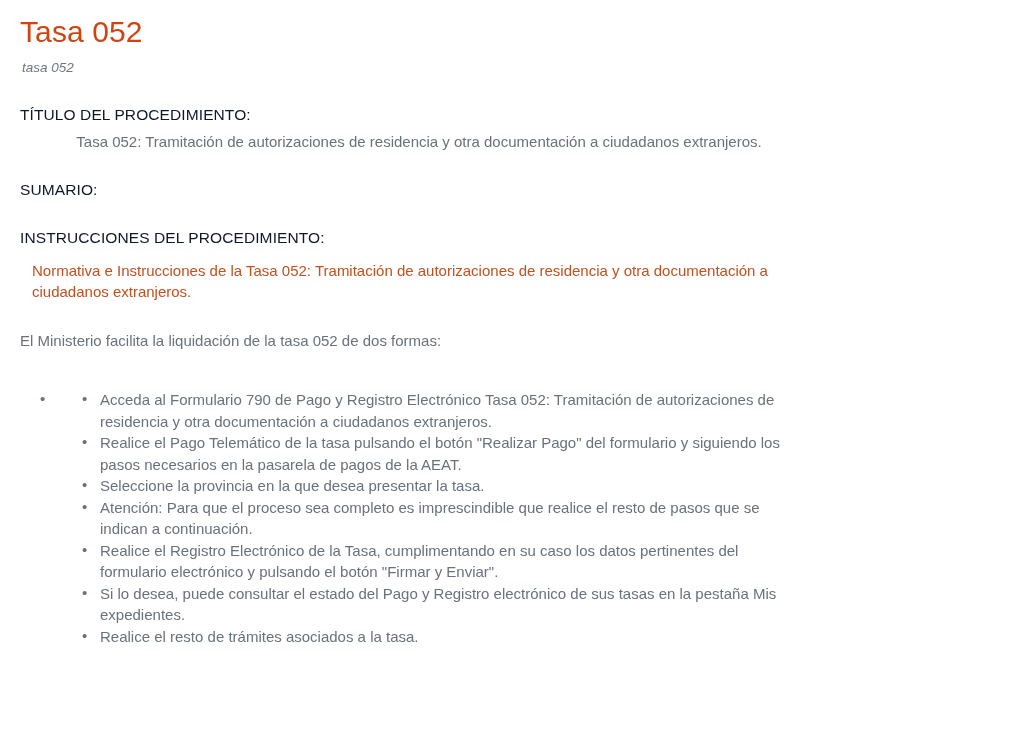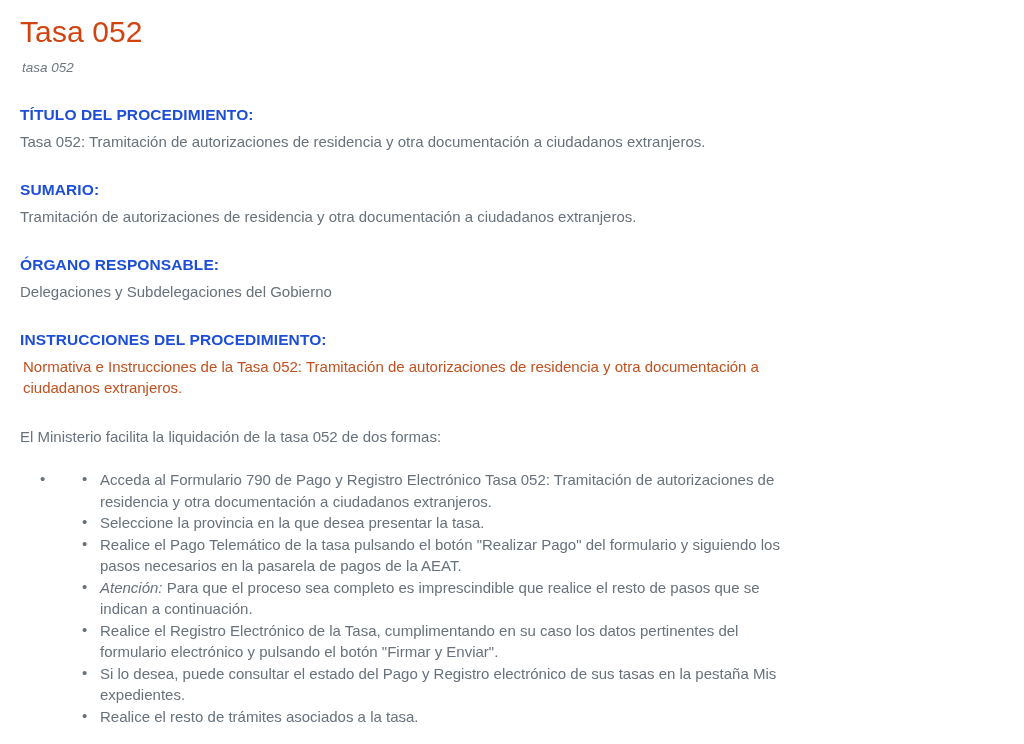--- a/index.html
+++ b/index.html
@@ -38,36 +38,37 @@
     margin: 9px 0 0 2px;
   }
 
   
   .section {
     margin-top: 28px;
   }
   .section-heading {
     font-size: 15.5px;
     line-height: 20px;
-    font-weight: bold;
-    color: #1d4ed8;
+    font-weight: normal;
+    color: #0f172a;
     margin: 0 0 6px 0;
     letter-spacing: 0.1px;
   }
   .section-body {
     font-size: 15px;
     line-height: 21px;
     color: #68727c;
     margin: 0;
+    text-align: center;
   }
   .link-text {
     font-size: 15px;
     line-height: 21px;
     color: #c2511f;
-    margin: 3px;
+    margin: 12px;
   }
 
   
   .intro-paragraph {
     font-size: 15px;
     line-height: 21px;
     color: #68727c;
     margin: 28px 0 16px 0;
   }
 
@@ -89,81 +90,77 @@
     content: "\2022";
     position: absolute;
     left: 0;
     top: -1px;
     font-size: 15px;
     color: #68727c;
   }
 
   ul.level-2 {
     list-style: none;
-    margin: 22px 0 0 0;
+    margin: 38px 0 0 0;
     padding: 0 0 0 22px;
   }
   ul.level-2 > li {
     position: relative;
     font-size: 15px;
     line-height: 21.5px;
     color: #68727c;
     padding-left: 18px;
     padding-right: 10px;
     margin: 0 0 0 0;
   }
   ul.level-2 > li::before {
     content: "\2022";
     position: absolute;
     left: 0;
     top: -1px;
     font-size: 15px;
     color: #68727c;
   }
   .em-lead {
-    font-style: italic;
   }
 </style>
 </head>
 <body>
 
 <div class="page">
 
   <h1 class="doc-title">Tasa 052</h1>
   <div class="doc-subtitle">tasa 052</div>
 
   <div class="section">
     <div class="section-heading">TÍTULO DEL PROCEDIMIENTO:</div>
     <p class="section-body">Tasa 052: Tramitación de autorizaciones de residencia y otra documentación a ciudadanos extranjeros.</p>
   </div>
 
   <div class="section">
     <div class="section-heading">SUMARIO:</div>
-    <p class="section-body">Tramitación de autorizaciones de residencia y otra documentación a ciudadanos extranjeros.</p>
   </div>
 
   <div class="section">
-    <div class="section-heading">ÓRGANO RESPONSABLE:</div>
-    <p class="section-body">Delegaciones y Subdelegaciones del Gobierno</p>
   </div>
 
   <div class="section">
     <div class="section-heading">INSTRUCCIONES DEL PROCEDIMIENTO:</div>
     <p class="link-text">Normativa e Instrucciones de la Tasa 052: Tramitación de autorizaciones de residencia y otra documentación a ciudadanos extranjeros.</p>
   </div>
 
   <p class="intro-paragraph">El Ministerio facilita la liquidación de la tasa 052 de dos formas:</p>
 
   <ul class="level-1">
     <li>
 
       <ul class="level-2">
         <li><span class="em-lead"></span><span>Acceda al Formulario 790 de Pago y Registro Electrónico Tasa 052: Tramitación de autorizaciones de residencia y otra documentación a ciudadanos extranjeros.</span></li>
+        <li><span class="em-lead"></span><span>Realice el Pago Telemático de la tasa pulsando el botón "Realizar Pago" del formulario y siguiendo los pasos necesarios en la pasarela de pagos de la AEAT.</span></li>
         <li><span class="em-lead"></span><span>Seleccione la provincia en la que desea presentar la tasa.</span></li>
-        <li><span class="em-lead"></span><span>Realice el Pago Telemático de la tasa pulsando el botón "Realizar Pago" del formulario y siguiendo los pasos necesarios en la pasarela de pagos de la AEAT.</span></li>
         <li><span class="em-lead">Atención:</span><span> Para que el proceso sea completo es imprescindible que realice el resto de pasos que se indican a continuación.</span></li>
         <li><span class="em-lead"></span><span>Realice el Registro Electrónico de la Tasa, cumplimentando en su caso los datos pertinentes del formulario electrónico y pulsando el botón "Firmar y Enviar".</span></li>
         <li><span class="em-lead"></span><span>Si lo desea, puede consultar el estado del Pago y Registro electrónico de sus tasas en la pestaña Mis expedientes.</span></li>
         <li><span class="em-lead"></span><span>Realice el resto de trámites asociados a la tasa.</span></li>
       </ul>
     </li>
   </ul>
 
 </div>
 

